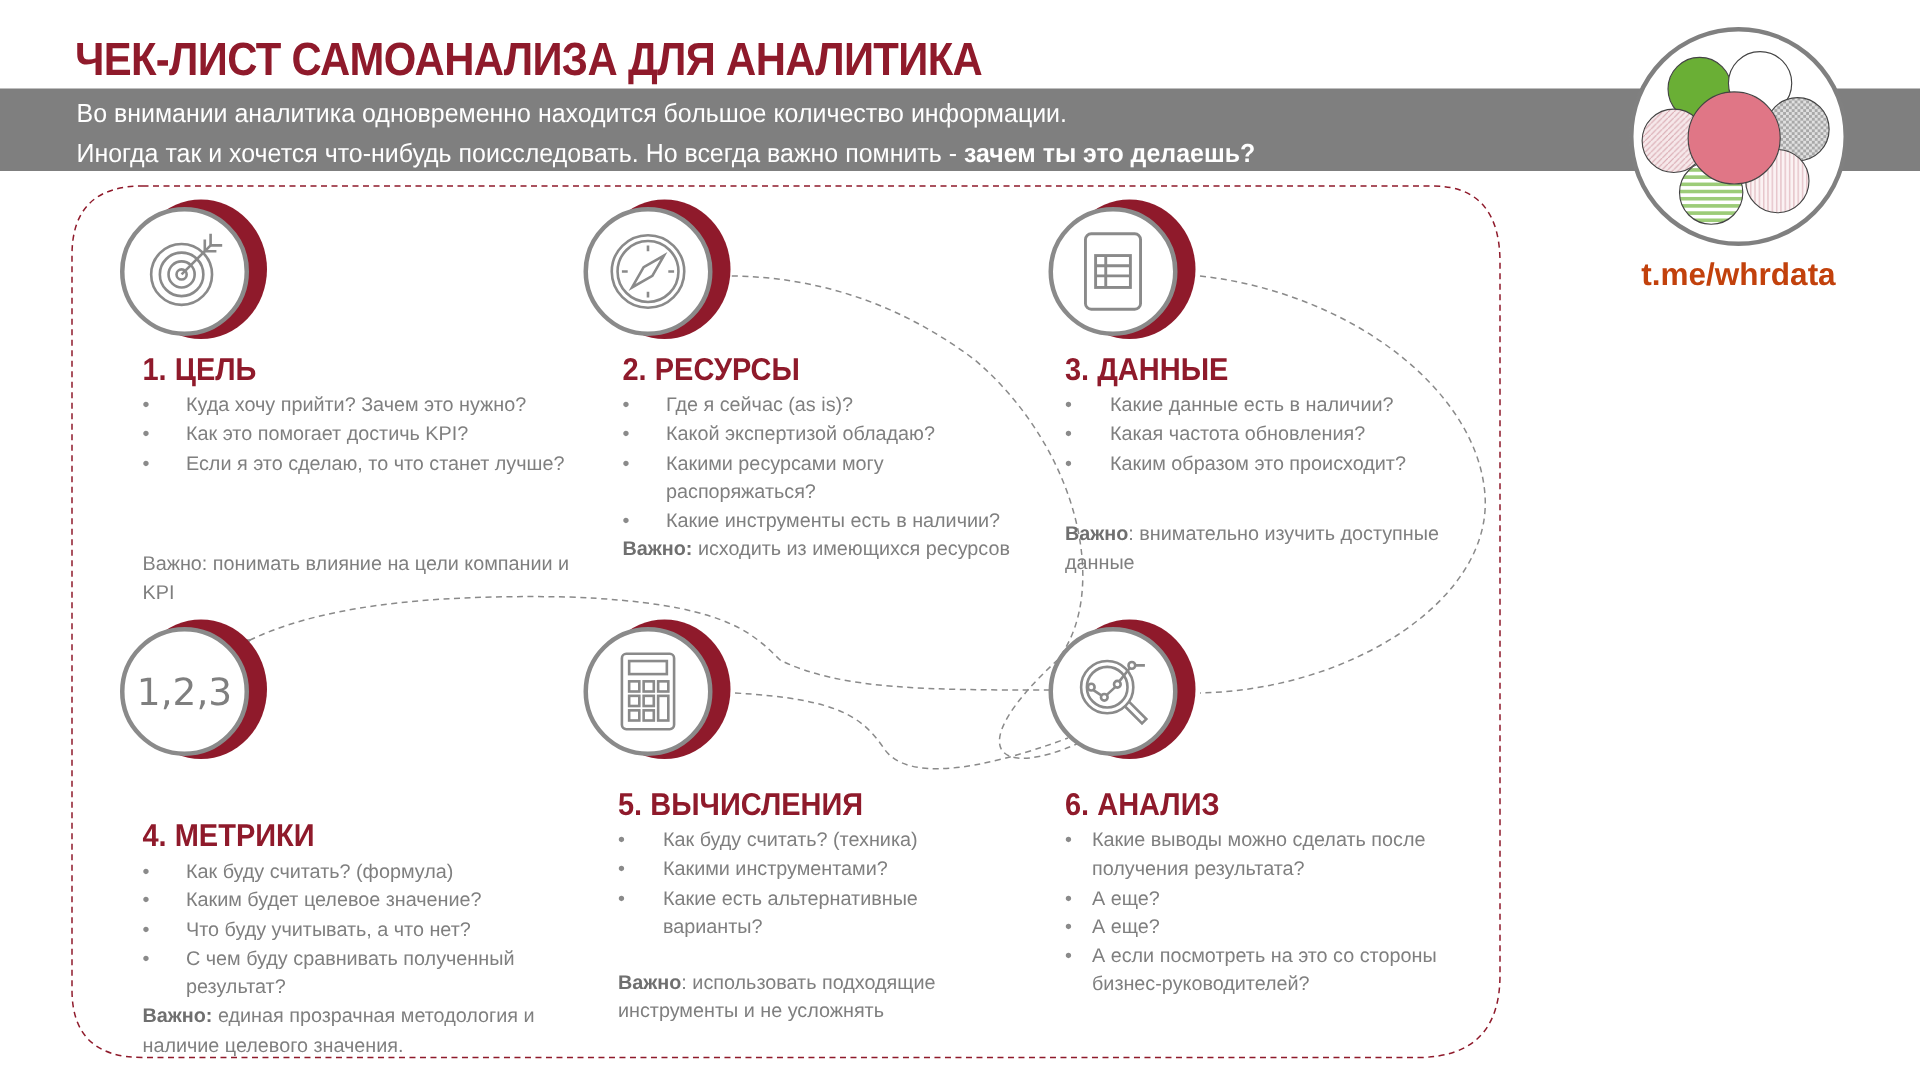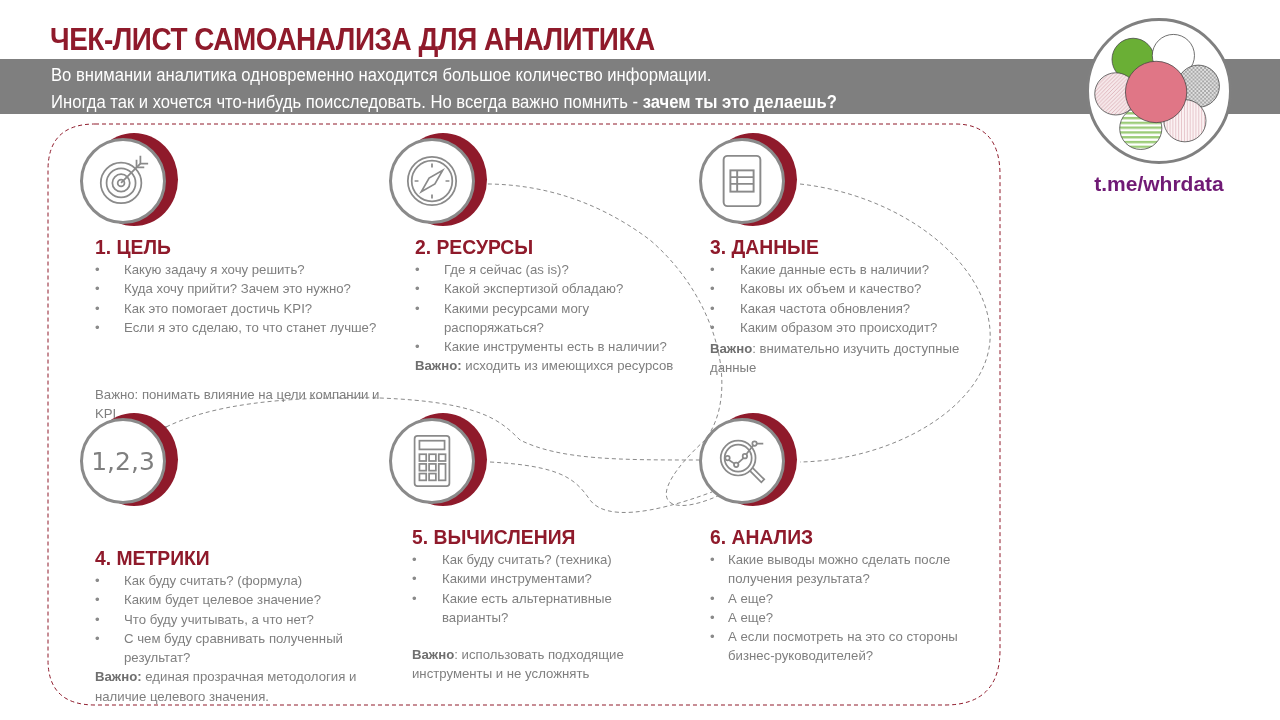--- a/index.html
+++ b/index.html
@@ -26,21 +26,21 @@
 
   .logo {
     position: absolute; left: 1086px; top: 18px; width: 146px; height: 146px;
     border-radius: 50%; background: #ffffff; border: 3px solid #808080;
     overflow: hidden;
   }
   .logo svg { width: 100%; height: 100%; }
   .logo-link {
     position: absolute; left: 1086px; top: 172px; width: 146px; text-align: center;
     font-family: "Liberation Sans Narrow", "Liberation Sans", sans-serif;
-    font-weight: bold; font-size: 21px; color: #701a75; white-space: nowrap;
+    font-weight: bold; font-size: 21px; color: #c2410c; white-space: nowrap;
     text-decoration: none;
   }
 
   .icon-wrap { position: absolute; width: 96px; height: 96px; }
   .icon-wrap .shadow {
     position: absolute; left: 10px; top: -5px; width: 88px; height: 93px;
     border-radius: 50%; background: #8f1a2b;
   }
   .icon-wrap .disc {
     position: absolute; left: 0; top: 0; width: 86px; height: 86px;
@@ -194,21 +194,20 @@
         <circle cx="33" cy="25" r="2.3"></circle>
         <circle cx="43" cy="12" r="2.3"></circle>
       <path d="M16.5,29 L22.5,33 M25.5,32.5 L31.5,27 M34.2,23.2 L41.5,14 M45.3,12 L52,12"></path>
     </svg>
   </div>
 </div>
 
 <div class="section" style="left:95px; top:235px; width:300px;">
   <div class="sec-title">1. ЦЕЛЬ</div>
   <ul class="bullets" style="padding-left:29px;">
-    <li style="margin-left:-29px; padding-left:29px;"><span>Какую задачу я хочу решить?</span></li>
     <li style="margin-left:-29px; padding-left:29px;"><span>Куда хочу прийти? Зачем это нужно?</span></li>
     <li style="margin-left:-29px; padding-left:29px;"><span>Как это помогает достичь KPI?</span></li>
     <li style="margin-left:-29px; padding-left:29px;"><span>Если я это сделаю, то что станет лучше?</span></li>
   </ul>
   <div class="note" style="width:285px;margin-top:48px;"><span>Важно:</span><span> понимать влияние на цели компании и KPI</span></div>
 </div>
 
 <div class="section" style="left:415px; top:235px; width:280px;">
   <div class="sec-title">2. РЕСУРСЫ</div>
   <ul class="bullets">
@@ -217,25 +216,24 @@
     <li style="padding-left:29px; width:210px;"><span>Какими ресурсами могу распоряжаться?</span></li>
     <li style="padding-left:29px;"><span>Какие инструменты есть в наличии?</span></li>
   </ul>
   <div class="note"><b>Важно:</b><span> исходить из имеющихся ресурсов</span></div>
 </div>
 
 <div class="section" style="left:710px; top:235px; width:270px;">
   <div class="sec-title">3. ДАННЫЕ</div>
   <ul class="bullets">
     <li style="padding-left:30px;"><span>Какие данные есть в наличии?</span></li>
-    <li style="padding-left:30px;"><span>Каковы их объем и качество?</span></li>
     <li style="padding-left:30px;"><span>Какая частота обновления?</span></li>
     <li style="padding-left:30px;"><span>Каким образом это происходит?</span></li>
   </ul>
-  <div class="note" style="margin-top:2px; width:265px;"><b>Важно</b><span>: внимательно изучить доступные данные</span></div>
+  <div class="note" style="margin-top:28px; width:265px;"><b>Важно</b><span>: внимательно изучить доступные данные</span></div>
 </div>
 
 <div class="section" style="left:95px; top:546px; width:290px;">
   <div class="sec-title">4. МЕТРИКИ</div>
   <ul class="bullets">
     <li style="padding-left:29px;"><span>Как буду считать? (формула)</span></li>
     <li style="padding-left:29px;"><span>Каким будет целевое значение?</span></li>
     <li style="padding-left:29px;"><span>Что буду учитывать, а что нет?</span></li>
     <li style="padding-left:29px; width:262px;"><span>С чем буду сравнивать полученный результат?</span></li>
   </ul>

